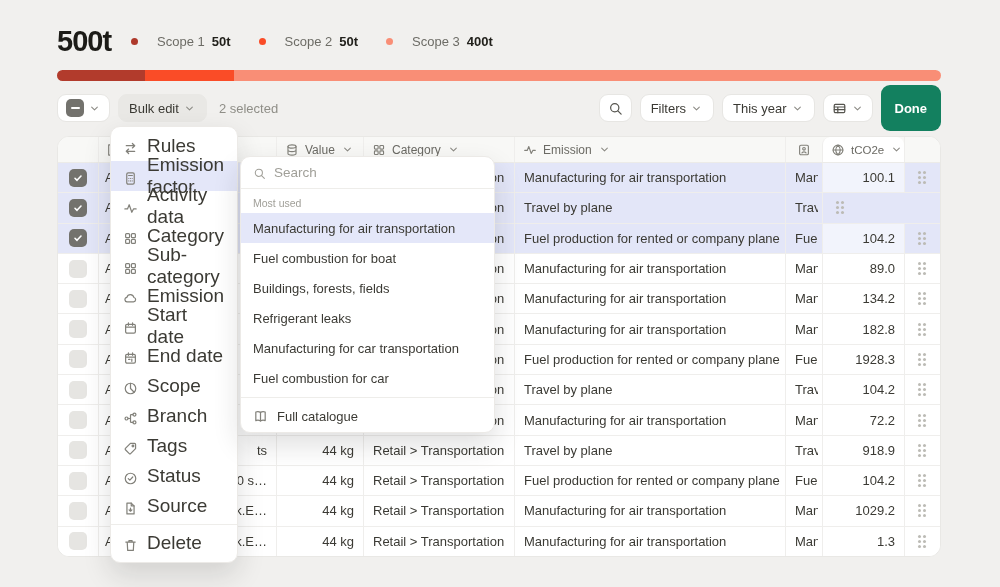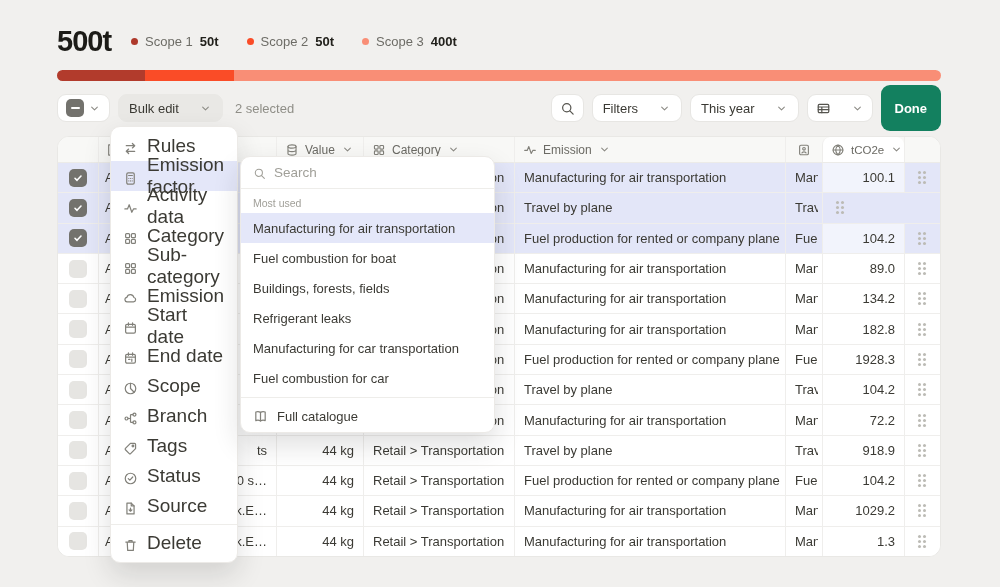--- a/index.html
+++ b/index.html
@@ -6,32 +6,32 @@
   body { background:#e8e7e5; }
   .page { position:relative; width:1000px; height:587px; background:#f1f0ee;
           font-family:"Liberation Sans", sans-serif; overflow:hidden; color:#37362f; }
 
   
   .summary { position:absolute; top:25px; left:57px; display:flex; align-items:center; gap:20px; }
   .total { font-size:29px; font-weight:700; letter-spacing:-1px; color:#1c1b17; }
   .legend { display:flex; align-items:center; gap:28px; }
   .legend-item { display:flex; align-items:center; gap:7px; font-size:13px; }
   .dot { width:7px; height:7px; border-radius:50%; }
-  .legend-label { color:#6d6c66; }
+  .legend-label { color:#6d6c66;margin-left:12px; }
   .legend-value { font-weight:700; color:#22211c; }
 
   
   .progress { position:absolute; top:70px; left:57px; width:884px; height:11px;
               border-radius:6px; overflow:hidden; display:flex; }
   .seg { height:100%; }
 
   
   .toolbar { position:absolute; top:94px; left:57px; width:884px; height:28px;
              display:flex; align-items:center; gap:8px; }
-  .pill { height:28px; display:flex; align-items:center; gap:20px; background:#fff;
+  .pill { height:28px; display:flex; align-items:center; gap:4px; background:#fff;
           border:1px solid #e7e6e3; border-radius:9px; padding:0 10px; font-size:13px;
           color:#3a3933; cursor:pointer; }
   .pill.gray { background:#e9e8e5; border-color:#e9e8e5; }
   .selected-count { font-size:13px; color:#8f8e87; margin-left:4px; }
   .spacer { margin-left:auto; }
   .btn-done { height:46px; padding:16px 14px; border:none; border-radius:9px; background:#13805f;
               color:#fff; font-size:13px; font-weight:600; display:flex; align-items:center; cursor:pointer; }
   .cb-master { width:18px; height:18px; border-radius:5px; background:#73726d;
                display:flex; align-items:center; justify-content:center; }
   .minus { width:9px; height:2px; background:#fff; border-radius:1px; }

